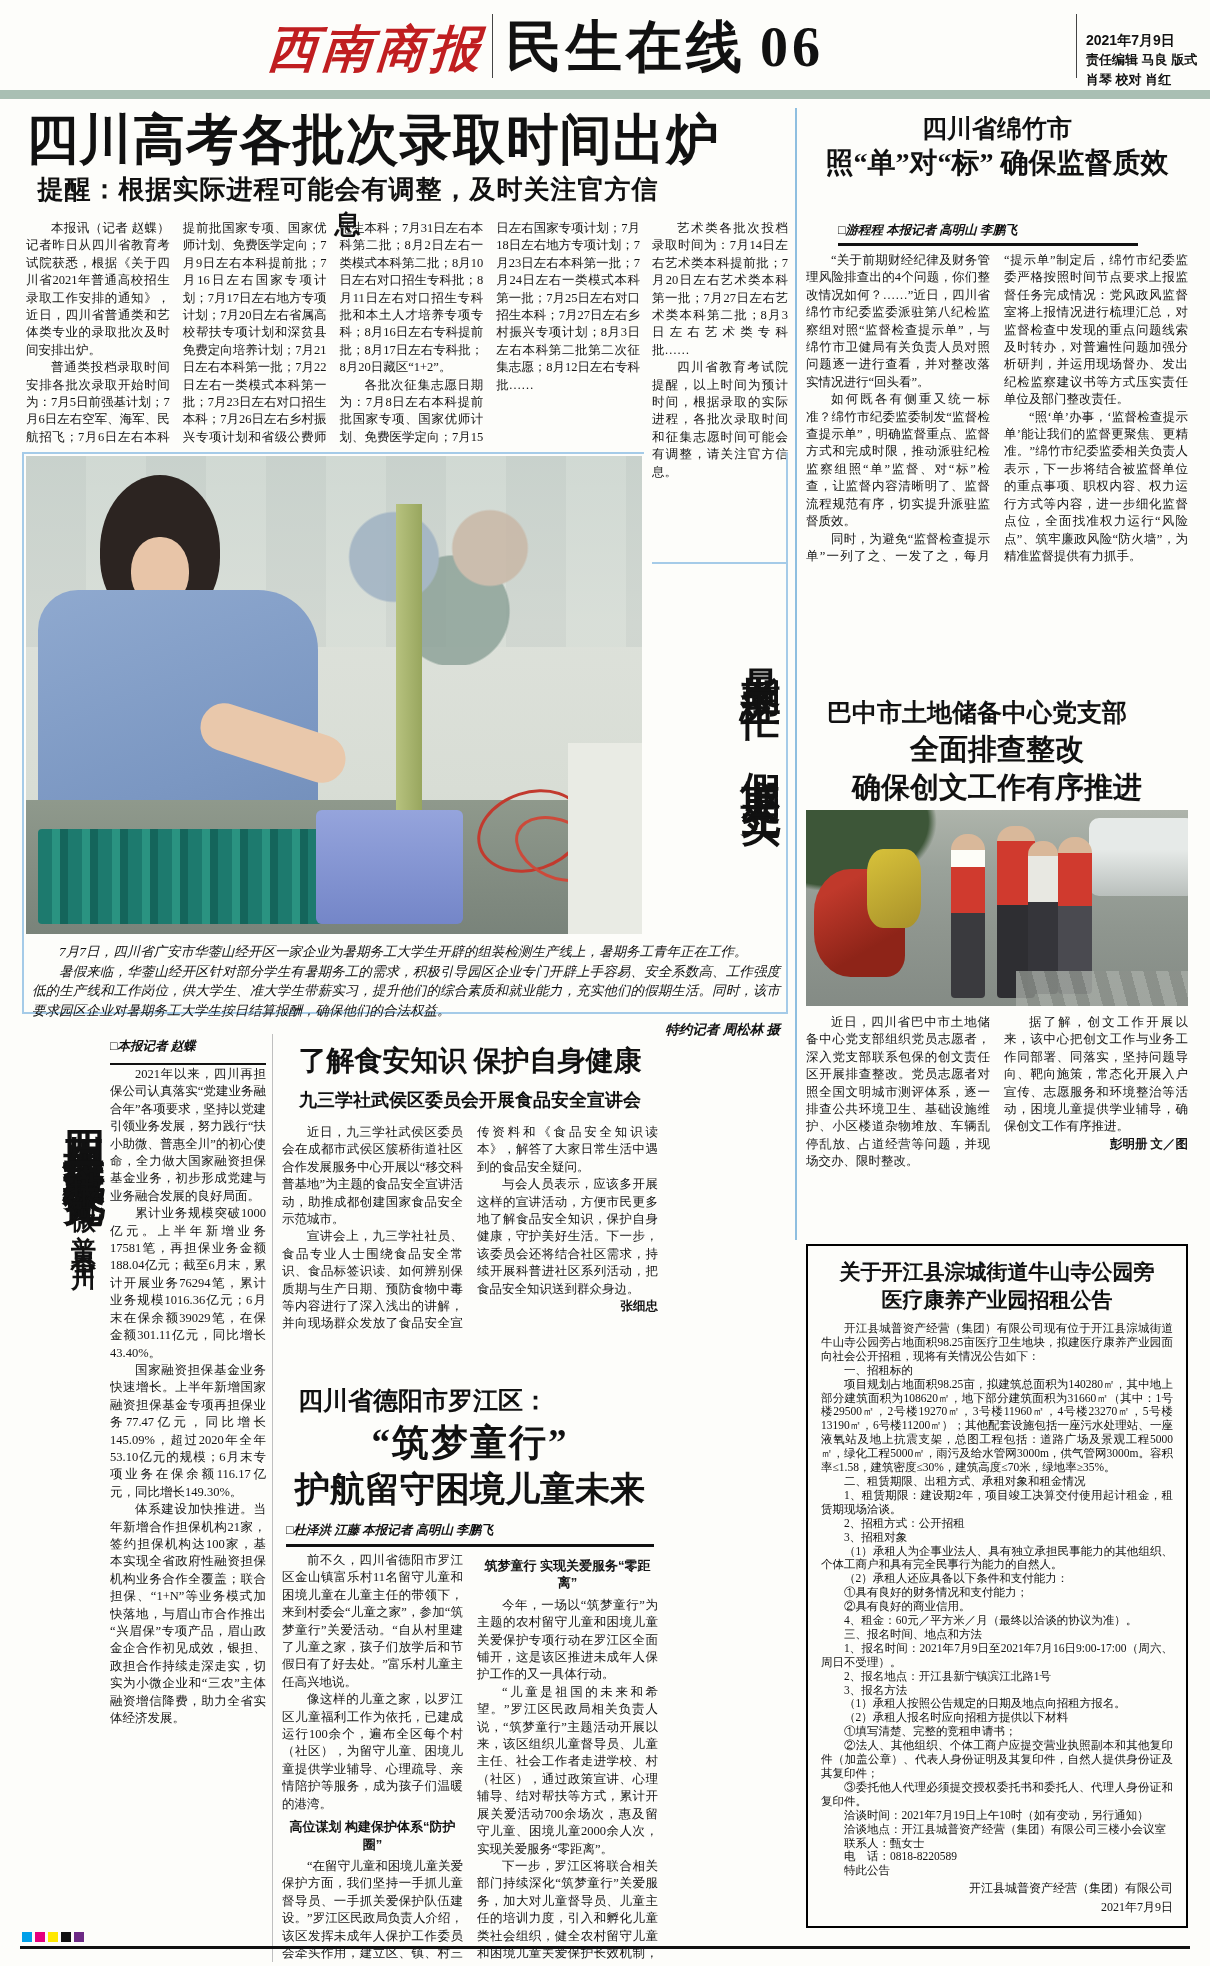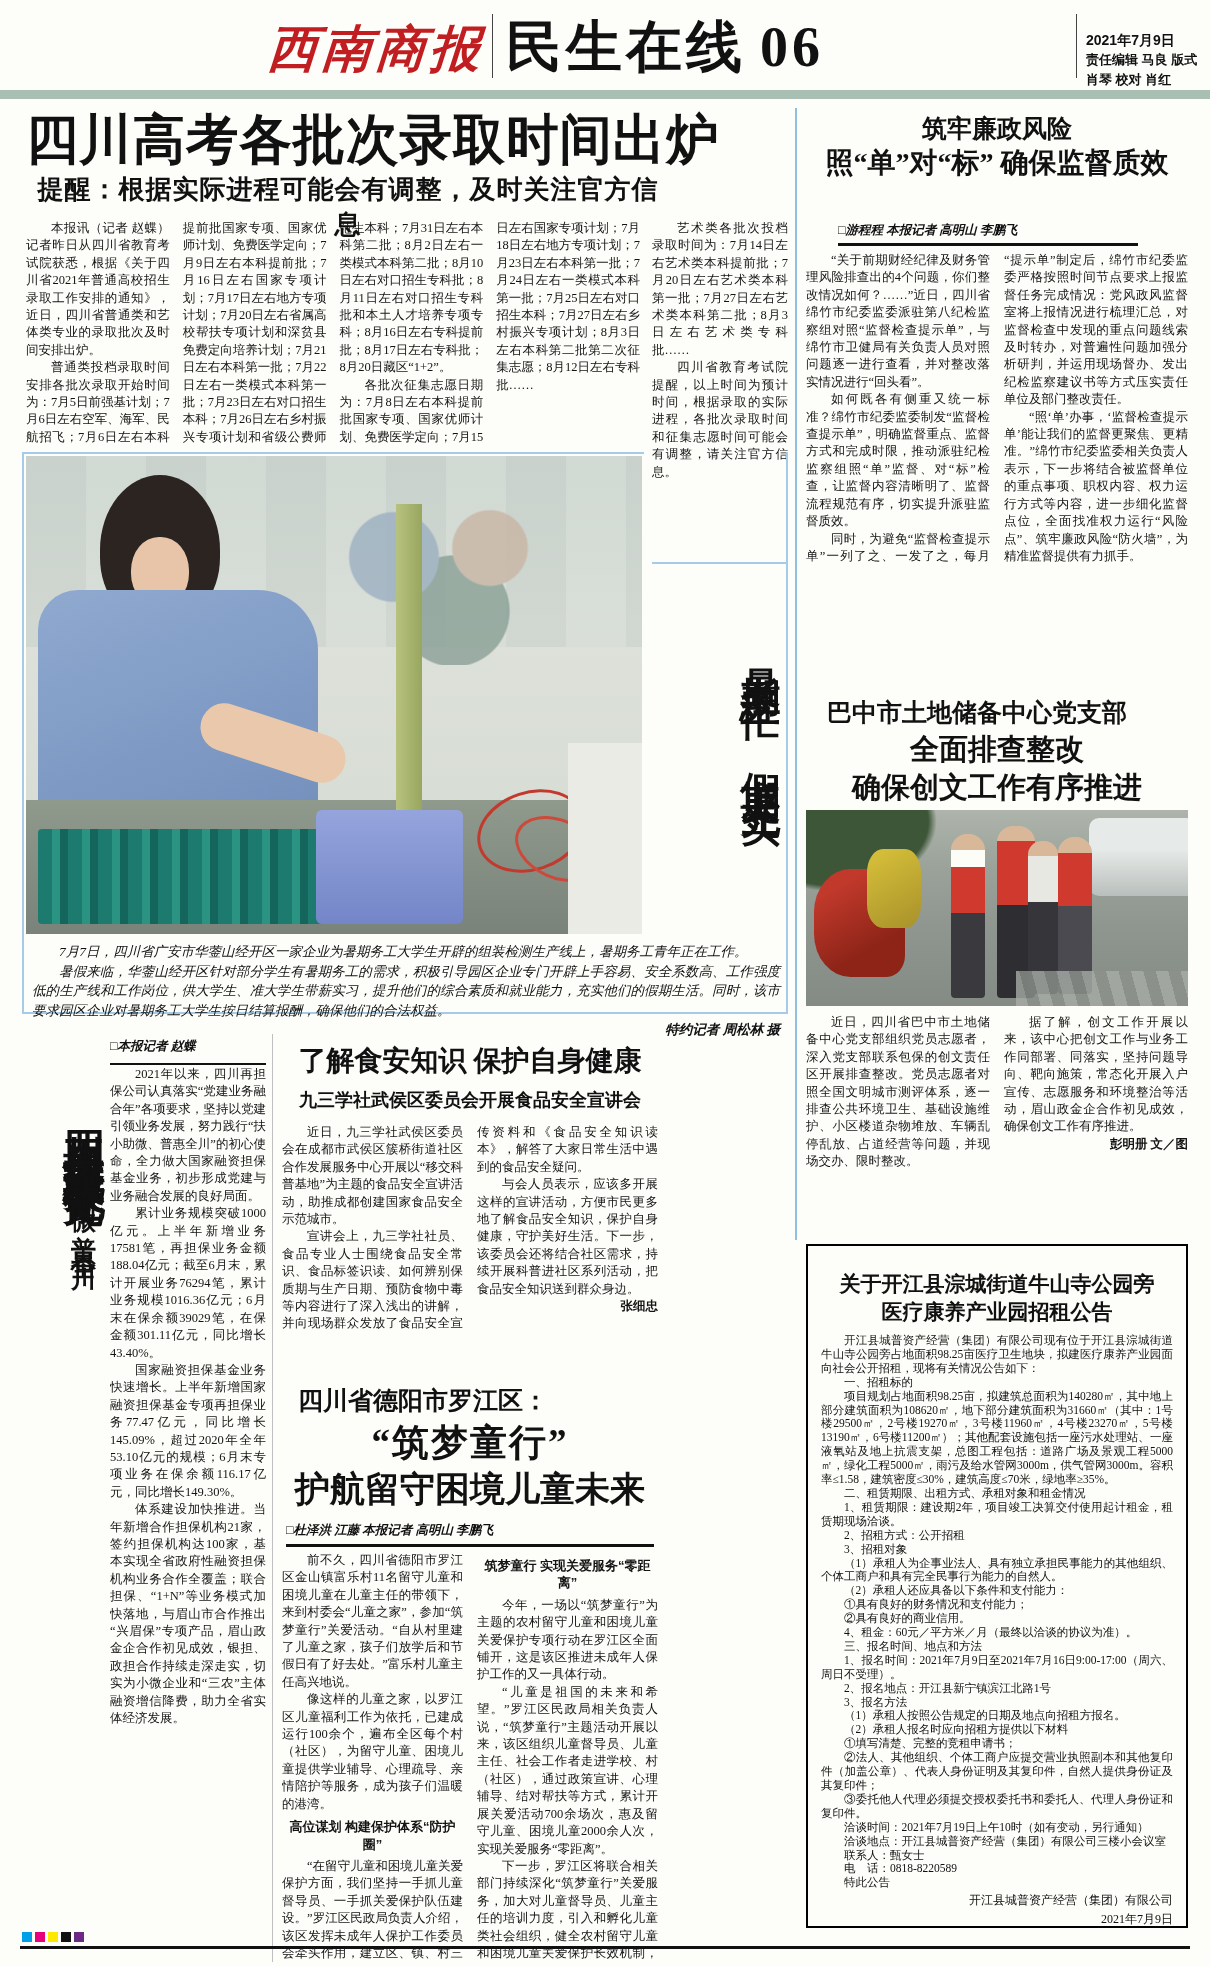--- a/index.html
+++ b/index.html
@@ -94,21 +94,21 @@
   .mz-body { left:806px; top:252px; width:382px; height:402px; column-count:2; column-gap:14px; overflow:hidden; }
   
   .bz-kicker { left:786px; top:696px; width:382px; text-align:center; font-size:25px; font-weight:900; }
   .bz-h1 { left:806px; top:730px; width:382px; text-align:center; font-size:29px; font-weight:900; }
   .bz-h2 { left:806px; top:768px; width:382px; text-align:center; font-size:29px; font-weight:900; }
   .bz-photo { left:806px; top:810px; width:382px; height:196px; overflow:hidden;
     background:linear-gradient(180deg,#aeb4ab 0%,#9aa29a 30%,#8f968f 60%,#848b85 100%); }
   .bz-body { left:806px; top:1014px; width:382px; height:226px; column-count:2; column-gap:14px; overflow:hidden; }
   
   .notice { left:806px; top:1244px; width:382px; height:684px; border:2.5px solid #000;
-    padding:24px 13px; overflow:hidden; }
+    padding:12px 13px; overflow:hidden; }
   .notice-title { text-align:center; font-size:21px; font-weight:900; line-height:28px; }
   .notice-body { margin-top:8px; font-size:11.5px; line-height:13.9px; text-align:justify; }
   .notice-body p { text-indent:2em; }
   .notice-sign { text-align:right; font-size:12px; line-height:17px; margin-top:2px; }
   
   .bottom-rule { left:20px; top:1946px; width:1170px; height:3px; background:#111; }
   .reg-marks { left:22px; top:1932px; display:flex; gap:3px; }
   .reg-marks span { width:10px; height:10px; display:inline-block; }
 </style>
 </head>
@@ -214,21 +214,21 @@
     <div class="lj-col">
       <div class="inner-subhead">筑梦童行 实现关爱服务“零距离”</div>
       <div>
           <p>今年，一场以“筑梦童行”为主题的农村留守儿童和困境儿童关爱保护专项行动在罗江区全面铺开，这是该区推进未成年人保护工作的又一具体行动。</p>
           <p>“儿童是祖国的未来和希望。”罗江区民政局相关负责人说，“筑梦童行”主题活动开展以来，该区组织儿童督导员、儿童主任、社会工作者走进学校、村（社区），通过政策宣讲、心理辅导、结对帮扶等方式，累计开展关爱活动700余场次，惠及留守儿童、困境儿童2000余人次，实现关爱服务“零距离”。</p>
           <p>下一步，罗江区将联合相关部门持续深化“筑梦童行”关爱服务，加大对儿童督导员、儿童主任的培训力度，引入和孵化儿童类社会组织，健全农村留守儿童和困境儿童关爱保护长效机制，切实保障广大儿童健康快乐成长。</p>
         </div>
     </div>
   </div>
 
-  <div class="abs mz-kicker">筑牢廉政风险</div>
+  <div class="abs mz-kicker">四川省绵竹市</div>
   <div class="abs mz-headline">照“单”对“标” 确保监督质效</div>
   <div class="abs mz-byline">□游程程 本报记者 高明山 李鹏飞</div>
   <div class="abs bodytext mz-body">
       <p>“关于前期财经纪律及财务管理风险排查出的4个问题，你们整改情况如何？……”近日，四川省绵竹市纪委监委派驻第八纪检监察组对照“监督检查提示单”，与绵竹市卫健局有关负责人员对照问题逐一进行查看，并对整改落实情况进行“回头看”。</p>
       <p>如何既各有侧重又统一标准？绵竹市纪委监委制发“监督检查提示单”，明确监督重点、监督方式和完成时限，推动派驻纪检监察组照“单”监督、对“标”检查，让监督内容清晰明了、监督流程规范有序，切实提升派驻监督质效。</p>
       <p>同时，为避免“监督检查提示单”一列了之、一发了之，每月“提示单”制定后，绵竹市纪委监委严格按照时间节点要求上报监督任务完成情况：党风政风监督室将上报情况进行梳理汇总，对监督检查中发现的重点问题线索及时转办，对普遍性问题加强分析研判，并运用现场督办、发出纪检监察建议书等方式压实责任单位及部门整改责任。</p>
       <p>“照‘单’办事，‘监督检查提示单’能让我们的监督更聚焦、更精准。”绵竹市纪委监委相关负责人表示，下一步将结合被监督单位的重点事项、职权内容、权力运行方式等内容，进一步细化监督点位，全面找准权力运行“风险点”、筑牢廉政风险“防火墙”，为精准监督提供有力抓手。</p>
     </div>
 
   <div class="abs bz-kicker">巴中市土地储备中心党支部</div>
@@ -241,21 +241,21 @@
     <div class="pf-part" style="left:74%;top:4%;width:28%;height:40%;background:linear-gradient(180deg,#e6eae8 40%,#b9bfbc);border-radius:10px;"></div>
     <div class="pf-part" style="left:38%;top:12%;width:34px;height:84%;background:linear-gradient(180deg,#d9b89a 0 10%,#fdfdf8 10% 20%,#d03a2e 20% 48%,#3a3a3e 48% 100%);border-radius:16px 16px 4px 4px;"></div>
     <div class="pf-part" style="left:50%;top:8%;width:38px;height:88%;background:linear-gradient(180deg,#d9b89a 0 9%,#d03a2e 9% 46%,#2e2e32 46% 100%);border-radius:16px 16px 4px 4px;"></div>
     <div class="pf-part" style="left:66%;top:14%;width:34px;height:80%;background:linear-gradient(180deg,#d9b89a 0 10%,#d03a2e 10% 44%,#4a4a50 44% 100%);border-radius:16px 16px 4px 4px;"></div>
     <div class="pf-part" style="left:58%;top:16%;width:30px;height:78%;background:linear-gradient(180deg,#d9b89a 0 10%,#e8e8e2 10% 40%,#35353a 40% 100%);border-radius:14px 14px 4px 4px;"></div>
     <div class="pf-part" style="left:55%;top:82%;width:45%;height:18%;background:repeating-linear-gradient(75deg,#a7aca6 0 12px,#8c918b 12px 24px);opacity:.8;"></div>
   </div>
   <div class="abs bodytext bz-body">
     <div>
         <p>近日，四川省巴中市土地储备中心党支部组织党员志愿者，深入党支部联系包保的创文责任区开展排查整改。党员志愿者对照全国文明城市测评体系，逐一排查公共环境卫生、基础设施维护、小区楼道杂物堆放、车辆乱停乱放、占道经营等问题，并现场交办、限时整改。</p>
-        <p>据了解，创文工作开展以来，该中心把创文工作与业务工作同部署、同落实，坚持问题导向、靶向施策，常态化开展入户宣传、志愿服务和环境整治等活动，眉山政金企合作初见成效，确保创文工作有序推进。</p>
+        <p>据了解，创文工作开展以来，该中心把创文工作与业务工作同部署、同落实，坚持问题导向、靶向施策，常态化开展入户宣传、志愿服务和环境整治等活动，困境儿童提供学业辅导，确保创文工作有序推进。</p>
       </div>
     <div class="author-sig">彭明册 文／图</div>
   </div>
 
   <div class="abs notice">
     <div class="notice-title">关于开江县淙城街道牛山寺公园旁</div>
     <div class="notice-title">医疗康养产业园招租公告</div>
     <div class="notice-body">
         <p>开江县城普资产经营（集团）有限公司现有位于开江县淙城街道牛山寺公园旁占地面积98.25亩医疗卫生地块，拟建医疗康养产业园面向社会公开招租，现将有关情况公告如下：</p>
         <p>一、招租标的</p>

